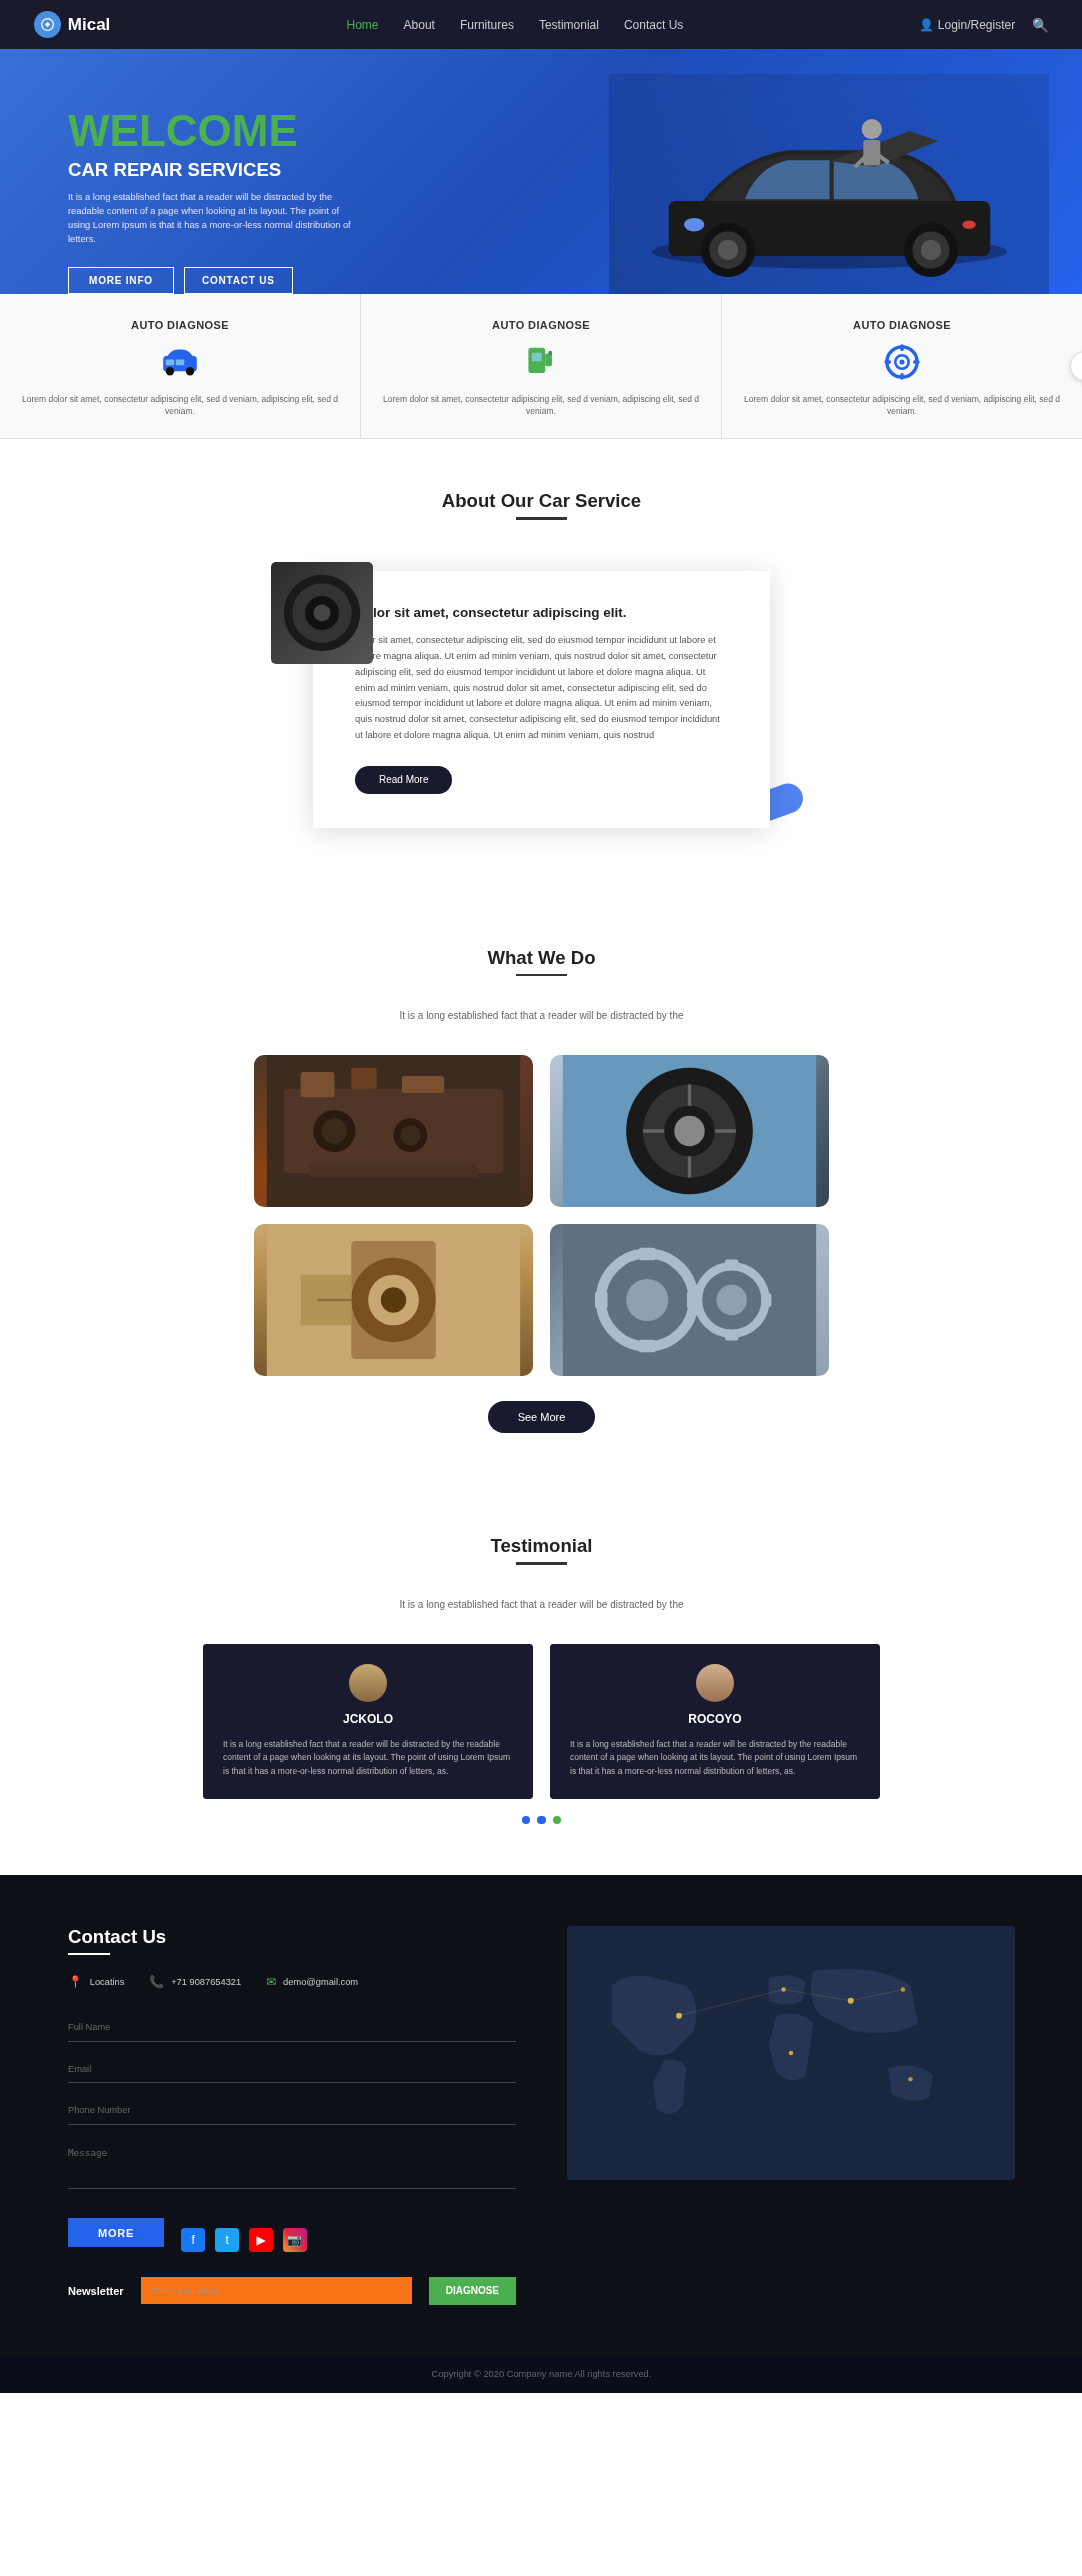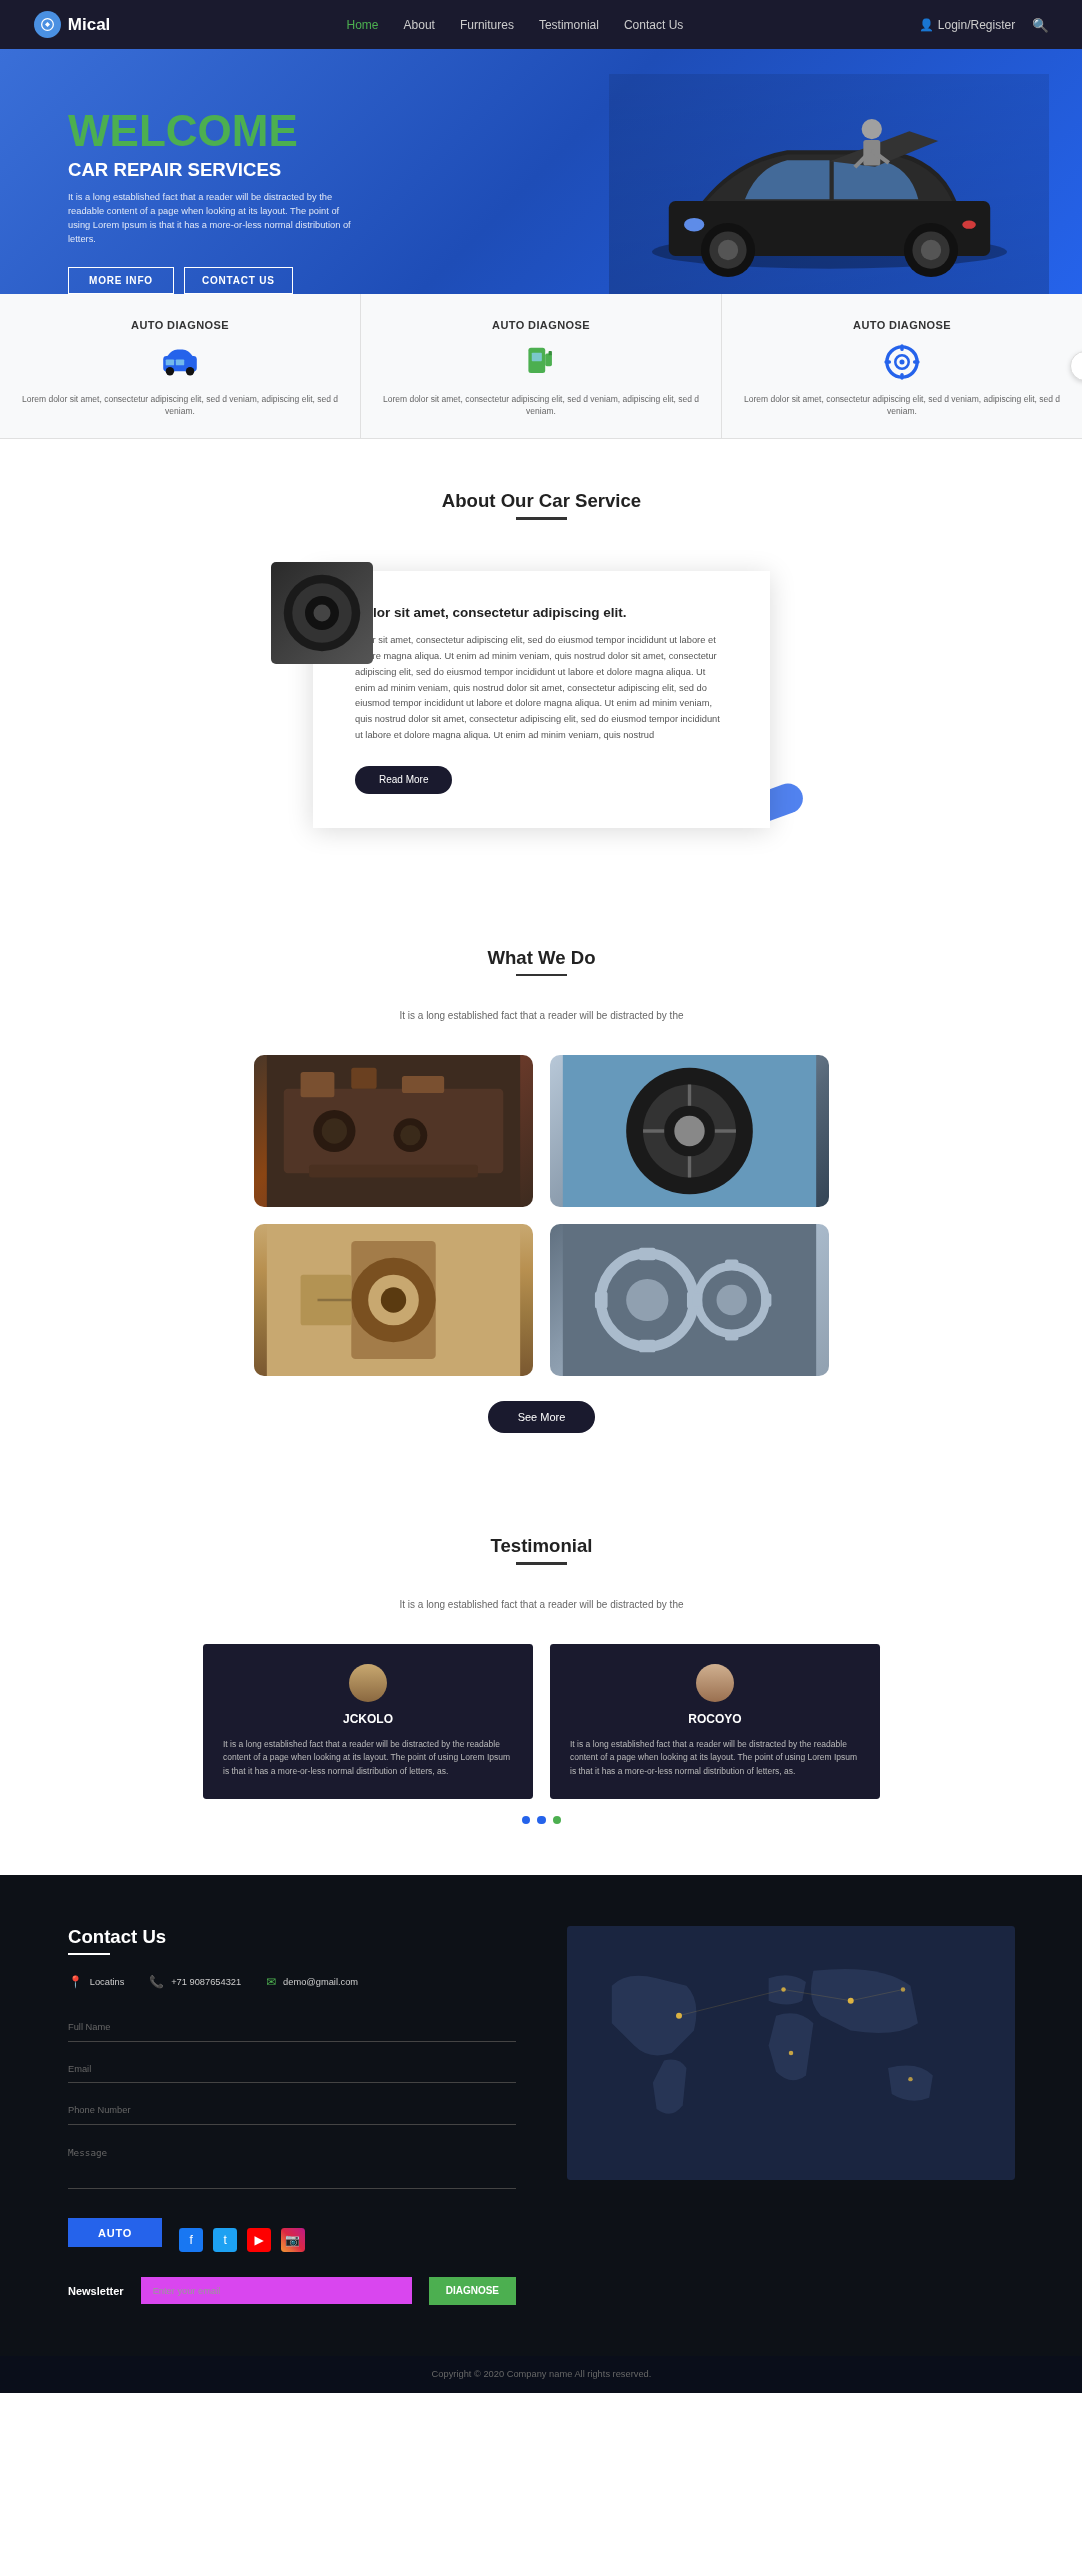--- a/index.html
+++ b/index.html
@@ -477,21 +477,21 @@
       margin-top: 25px;
     }
     .newsletter-label {
       font-size: 11px;
       font-weight: bold;
       color: #fff;
       white-space: nowrap;
     }
     .newsletter-input {
       flex: 1;
-      background: #d946ef;
+      background: #f97316;
       border: none;
       padding: 8.5px 12px;
       font-size: 9.3px;
       color: #333;
       outline: none;
     }
     .newsletter-input::placeholder { color: #999; }
     .btn-subscribe {
       background: #4CAF50;
       color: #fff;
@@ -776,21 +776,21 @@
       </div>
 
       <div class="contact-form">
         <input type="text" placeholder="Full Name" style="">
         <input type="email" placeholder="Email" style="">
         <input type="tel" placeholder="Phone Number" style="">
         <textarea placeholder="Message" style=""></textarea>
       </div>
 
       <div style="display:flex; align-items:center; gap:17px; margin-top:8.5px;">
-        <button class="btn-send">AUTO</button>
+        <button class="btn-send">MORE</button>
         <div class="social-icons">
           <div class="social-icon si-fb">f</div>
           <div class="social-icon si-tw">t</div>
           <div class="social-icon si-yt">▶</div>
           <div class="social-icon si-ig">📷</div>
         </div>
       </div>
 
       <div class="newsletter-row">
         <span class="newsletter-label">Newsletter</span>

